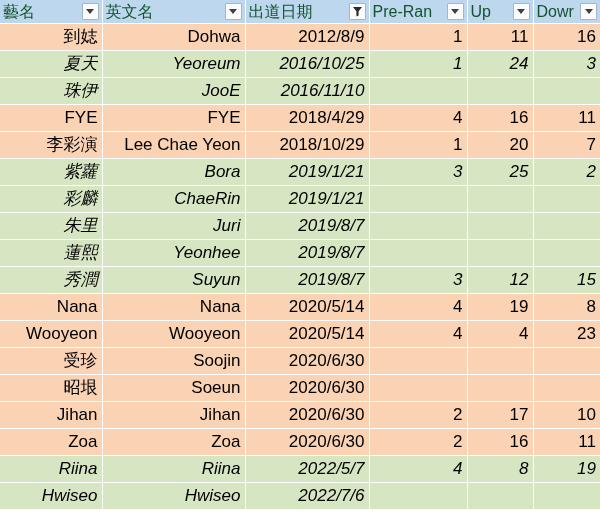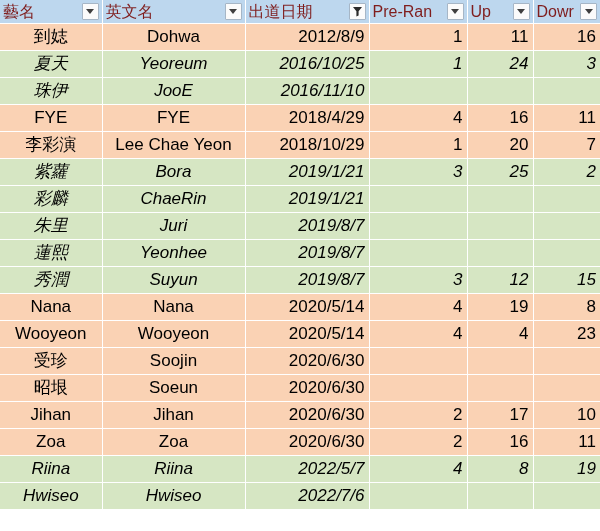--- a/index.html
+++ b/index.html
@@ -22,21 +22,21 @@
   col.c-pre{width:98px;}
   col.c-up{width:66px;}
   col.c-down{width:67px;}
 
   thead th{
     background:#bdd7ee;
     height:23px;
     padding:0 3px;
     font-weight:normal;
     font-size:16px;
-    color:#7f1d1d;
+    color:#14532d;
     text-align:left;
     vertical-align:middle;
     border-right:1px solid #ffffff;
     border-bottom:1px solid #ffffff;
     white-space:nowrap;
     overflow:hidden;
     position:relative;
   }
   thead th:last-child{border-right:none;}
   .hdr-wrap{display:flex;align-items:center;justify-content:space-between;height:21px;overflow:hidden;}
@@ -66,21 +66,21 @@
     color:#000000;
     vertical-align:middle;
     border-right:1px solid #ffffff;
     border-bottom:1px solid #ffffff;
     white-space:nowrap;
     overflow:hidden;
     line-height:26px;
   }
   tbody td:last-child{border-right:none;}
   td.num,td.date{text-align:right;}
-  td.txt{text-align:center;}
+  td.txt{text-align:right;}
   tr.band-a td{background:#fad2b4;}
   tr.band-b td{background:#d6e6c3;font-style:italic;}
 </style>
 </head>
 <body>
 
 <div id="sheet">
   <table class="grid">
     <colgroup>
       <col class="c-stage">

